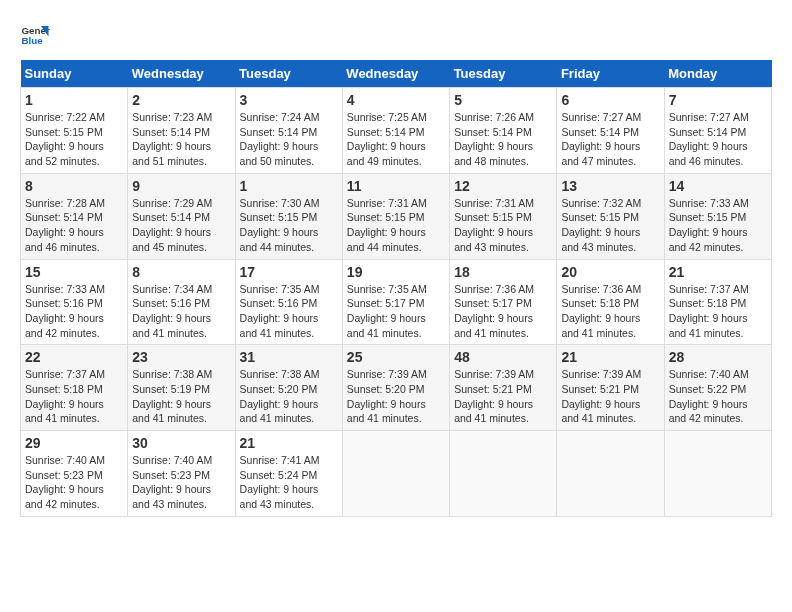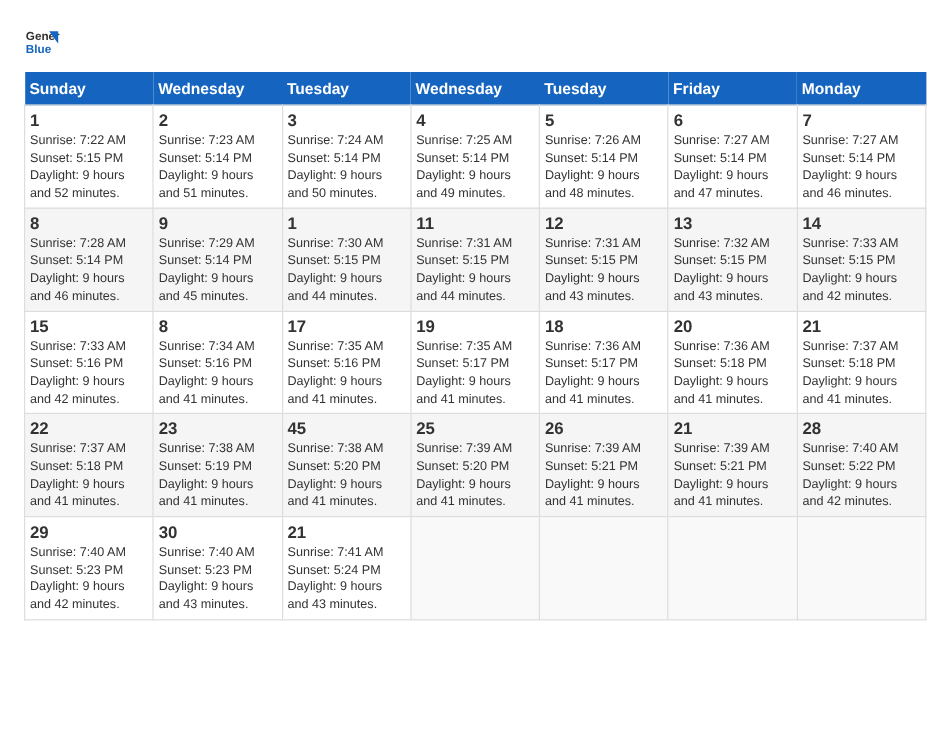--- a/index.html
+++ b/index.html
@@ -133,23 +133,23 @@
         <td><span class="day-number">8</span><span class="day-info">Sunrise: 7:34 AM<br>Sunset: 5:16 PM<br>Daylight: 9 hours and 41 minutes.</span></td>
         <td><span class="day-number">17</span><span class="day-info">Sunrise: 7:35 AM<br>Sunset: 5:16 PM<br>Daylight: 9 hours and 41 minutes.</span></td>
         <td><span class="day-number">19</span><span class="day-info">Sunrise: 7:35 AM<br>Sunset: 5:17 PM<br>Daylight: 9 hours and 41 minutes.</span></td>
         <td><span class="day-number">18</span><span class="day-info">Sunrise: 7:36 AM<br>Sunset: 5:17 PM<br>Daylight: 9 hours and 41 minutes.</span></td>
         <td><span class="day-number">20</span><span class="day-info">Sunrise: 7:36 AM<br>Sunset: 5:18 PM<br>Daylight: 9 hours and 41 minutes.</span></td>
         <td><span class="day-number">21</span><span class="day-info">Sunrise: 7:37 AM<br>Sunset: 5:18 PM<br>Daylight: 9 hours and 41 minutes.</span></td>
       </tr>
       <tr>
         <td><span class="day-number">22</span><span class="day-info">Sunrise: 7:37 AM<br>Sunset: 5:18 PM<br>Daylight: 9 hours and 41 minutes.</span></td>
         <td><span class="day-number">23</span><span class="day-info">Sunrise: 7:38 AM<br>Sunset: 5:19 PM<br>Daylight: 9 hours and 41 minutes.</span></td>
-        <td><span class="day-number">45</span><span class="day-info">Sunrise: 7:38 AM<br>Sunset: 5:20 PM<br>Daylight: 9 hours and 41 minutes.</span></td>
+        <td><span class="day-number">31</span><span class="day-info">Sunrise: 7:38 AM<br>Sunset: 5:20 PM<br>Daylight: 9 hours and 41 minutes.</span></td>
         <td><span class="day-number">25</span><span class="day-info">Sunrise: 7:39 AM<br>Sunset: 5:20 PM<br>Daylight: 9 hours and 41 minutes.</span></td>
-        <td><span class="day-number">26</span><span class="day-info">Sunrise: 7:39 AM<br>Sunset: 5:21 PM<br>Daylight: 9 hours and 41 minutes.</span></td>
+        <td><span class="day-number">48</span><span class="day-info">Sunrise: 7:39 AM<br>Sunset: 5:21 PM<br>Daylight: 9 hours and 41 minutes.</span></td>
         <td><span class="day-number">21</span><span class="day-info">Sunrise: 7:39 AM<br>Sunset: 5:21 PM<br>Daylight: 9 hours and 41 minutes.</span></td>
         <td><span class="day-number">28</span><span class="day-info">Sunrise: 7:40 AM<br>Sunset: 5:22 PM<br>Daylight: 9 hours and 42 minutes.</span></td>
       </tr>
       <tr>
         <td><span class="day-number">29</span><span class="day-info">Sunrise: 7:40 AM<br>Sunset: 5:23 PM<br>Daylight: 9 hours and 42 minutes.</span></td>
         <td><span class="day-number">30</span><span class="day-info">Sunrise: 7:40 AM<br>Sunset: 5:23 PM<br>Daylight: 9 hours and 43 minutes.</span></td>
         <td><span class="day-number">21</span><span class="day-info">Sunrise: 7:41 AM<br>Sunset: 5:24 PM<br>Daylight: 9 hours and 43 minutes.</span></td>
         <td class="empty-cell"></td>
         <td class="empty-cell"></td>
         <td class="empty-cell"></td>

